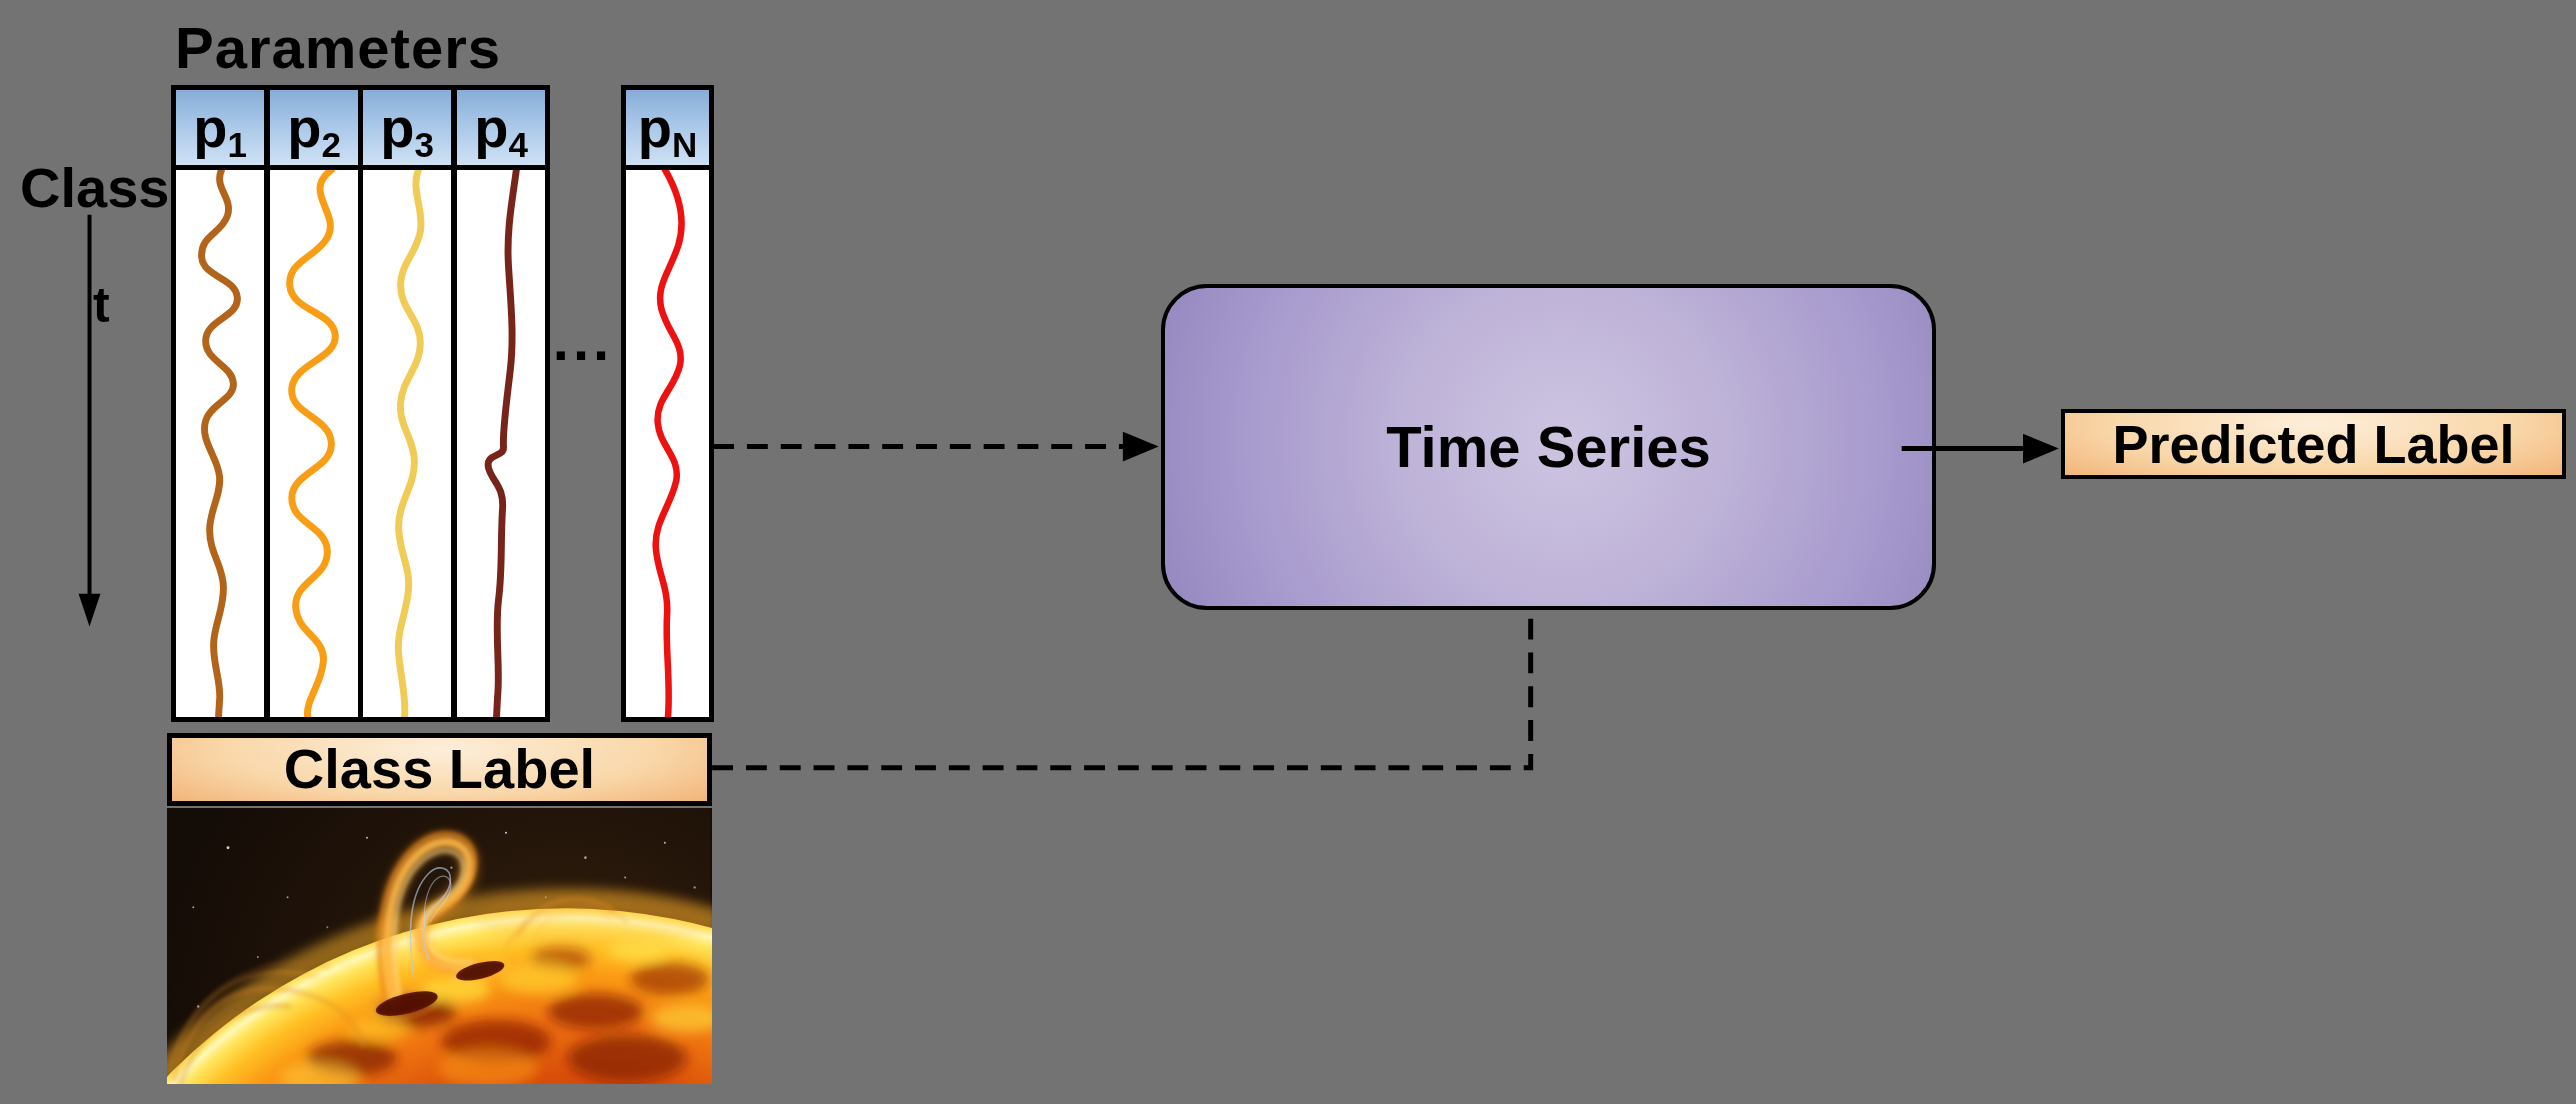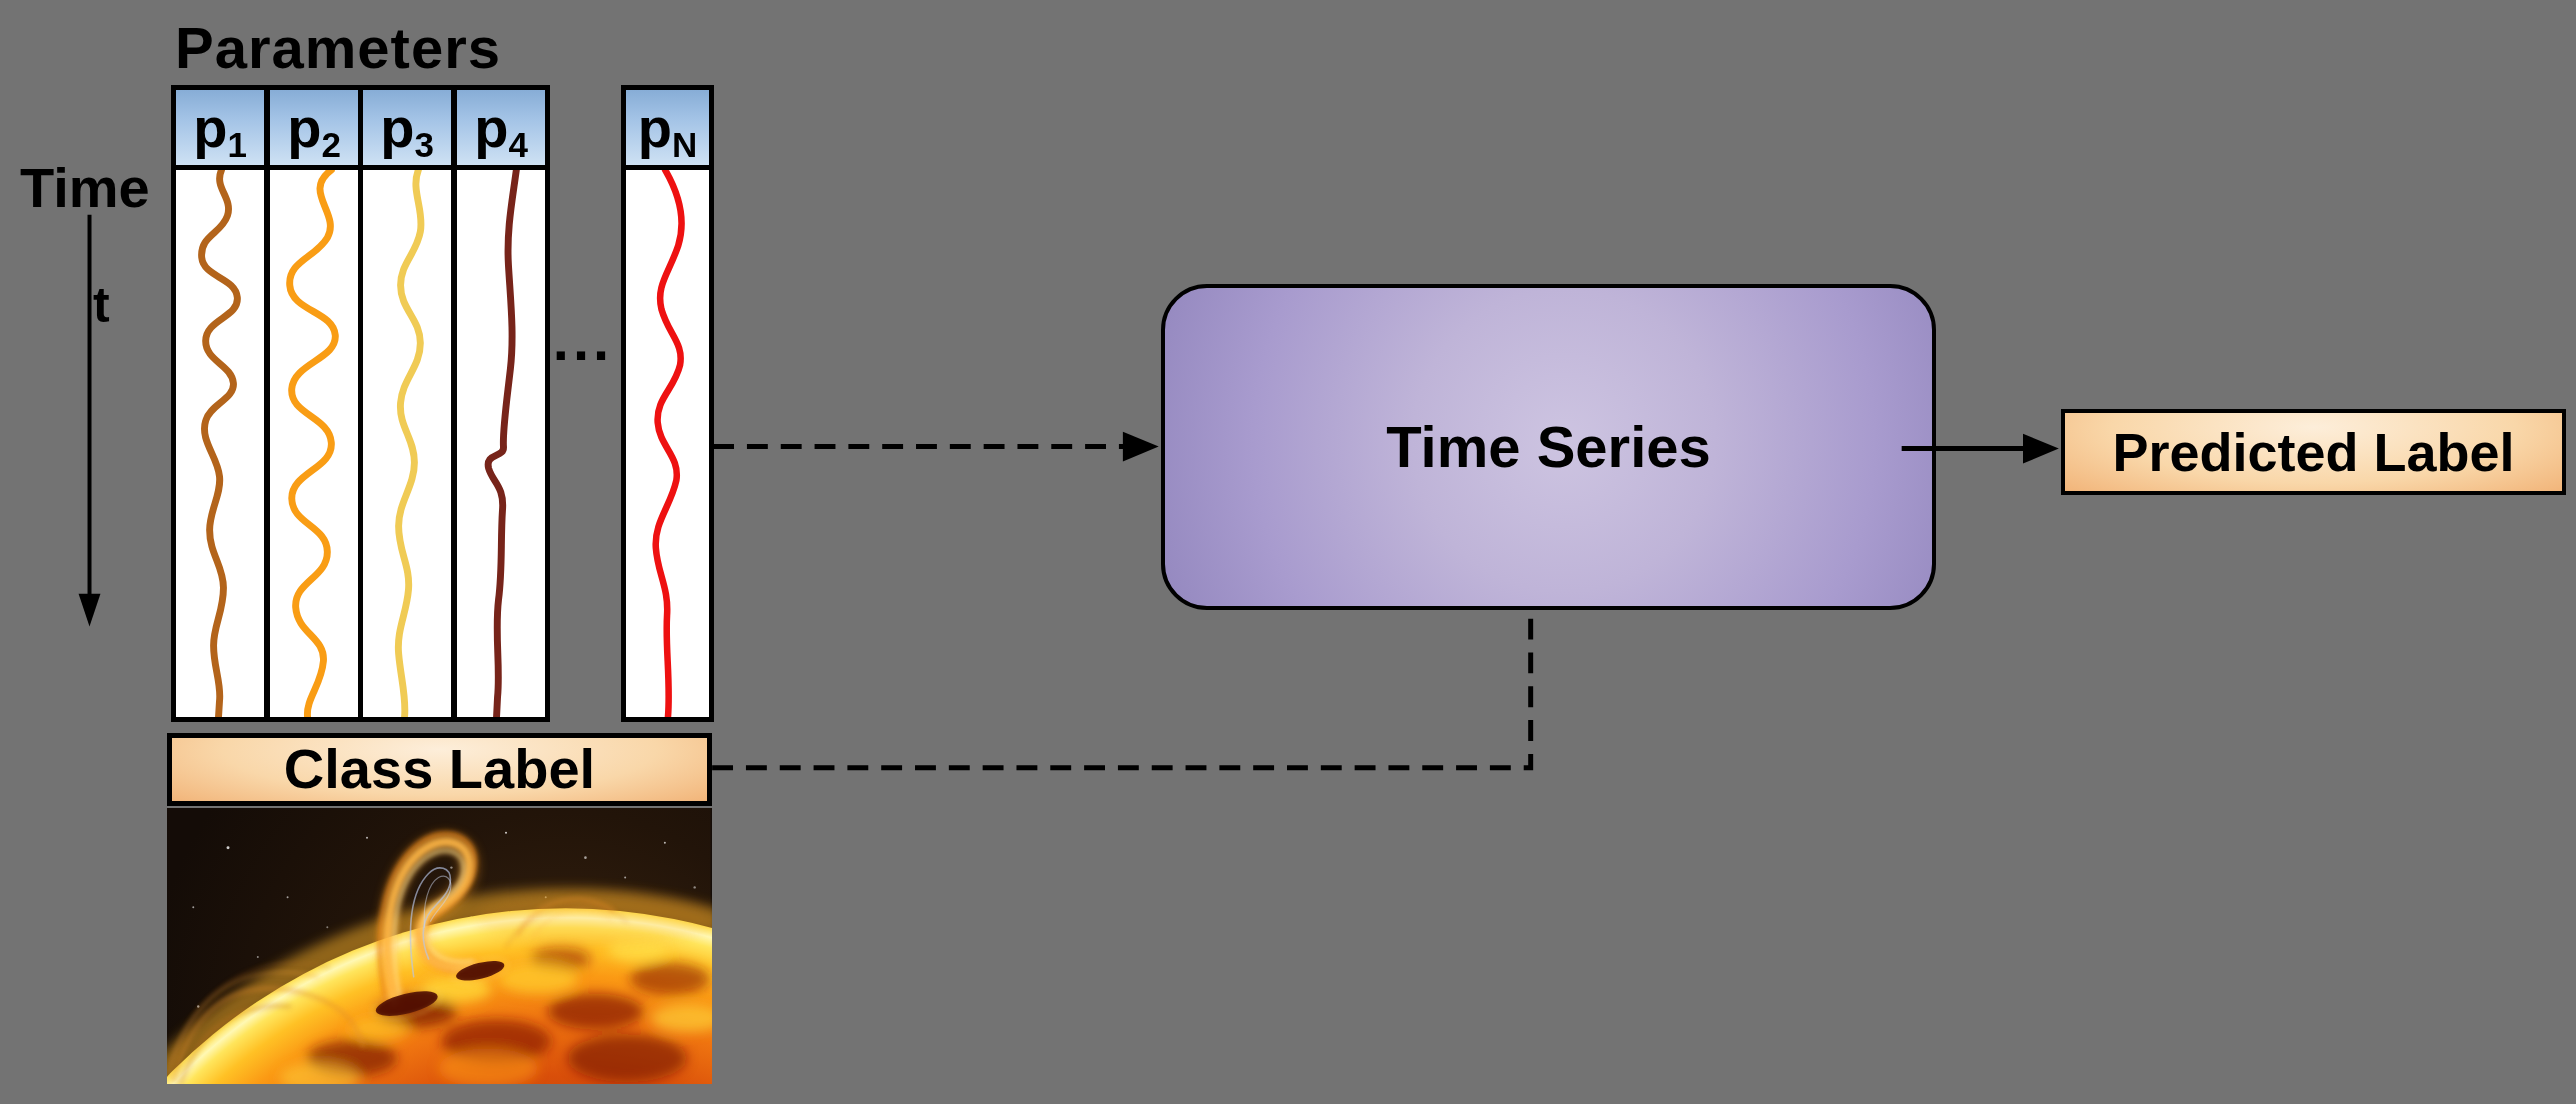--- a/index.html
+++ b/index.html
@@ -28,42 +28,42 @@
   }
   .col svg{display:block;width:100%;height:100%;}
   
   .orange-box{
     box-sizing:border-box;border:5px solid #000;
     background:radial-gradient(ellipse 90% 160% at 50% 18%,#fdeeda 0%,#f9d7a9 45%,#f1b276 78%,#eda55e 100%);
     display:flex;align-items:center;justify-content:center;
     font-weight:bold;
   }
   .class-box{left:167px;top:733px;width:545px;height:73px;font-size:56px;align-items:flex-end;}
-  .pred-box{left:2061px;top:409px;width:505px;height:86px;border-width:4px;font-size:54px;}
+  .pred-box{left:2061px;top:409px;width:505px;height:70px;border-width:4px;font-size:54px;}
   
   .module-box{
     left:1161px;top:284px;width:775px;height:326px;box-sizing:border-box;
     border:4px solid #000;border-radius:46px;
     background:radial-gradient(circle at 52% 48%,#cdc4e1 0%,#bfb4d8 35%,#a89bce 72%,#9488bf 100%);
     display:flex;flex-direction:column;align-items:center;justify-content:center;
     font-size:58px;font-weight:bold;line-height:1.28;text-align:center;
   }
   
   .sun-img{left:167px;top:808px;width:545px;height:276px;overflow:hidden;background:#140c07;}
   .sun-img svg{display:block;width:100%;height:100%;}
   
   .overlay{left:0;top:0;width:2576px;height:1105px;pointer-events:none;}
 </style>
 </head>
 <body>
 
 <div class="canvas">
 
   <div class="abs fig-title">Parameters</div>
-  <div class="abs time-label">Time</div>
+  <div class="abs time-label">Class</div>
   <div class="abs t-label">t</div>
 
   <div class="abs hdr" style="left:171px;width:98px;">
     <span class="pbase">p</span>
       <span class="psub">1</span>
   </div>
   <div class="abs hdr" style="left:265px;width:98px;">
     <span class="pbase">p</span>
       <span class="psub">2</span>
   </div>

